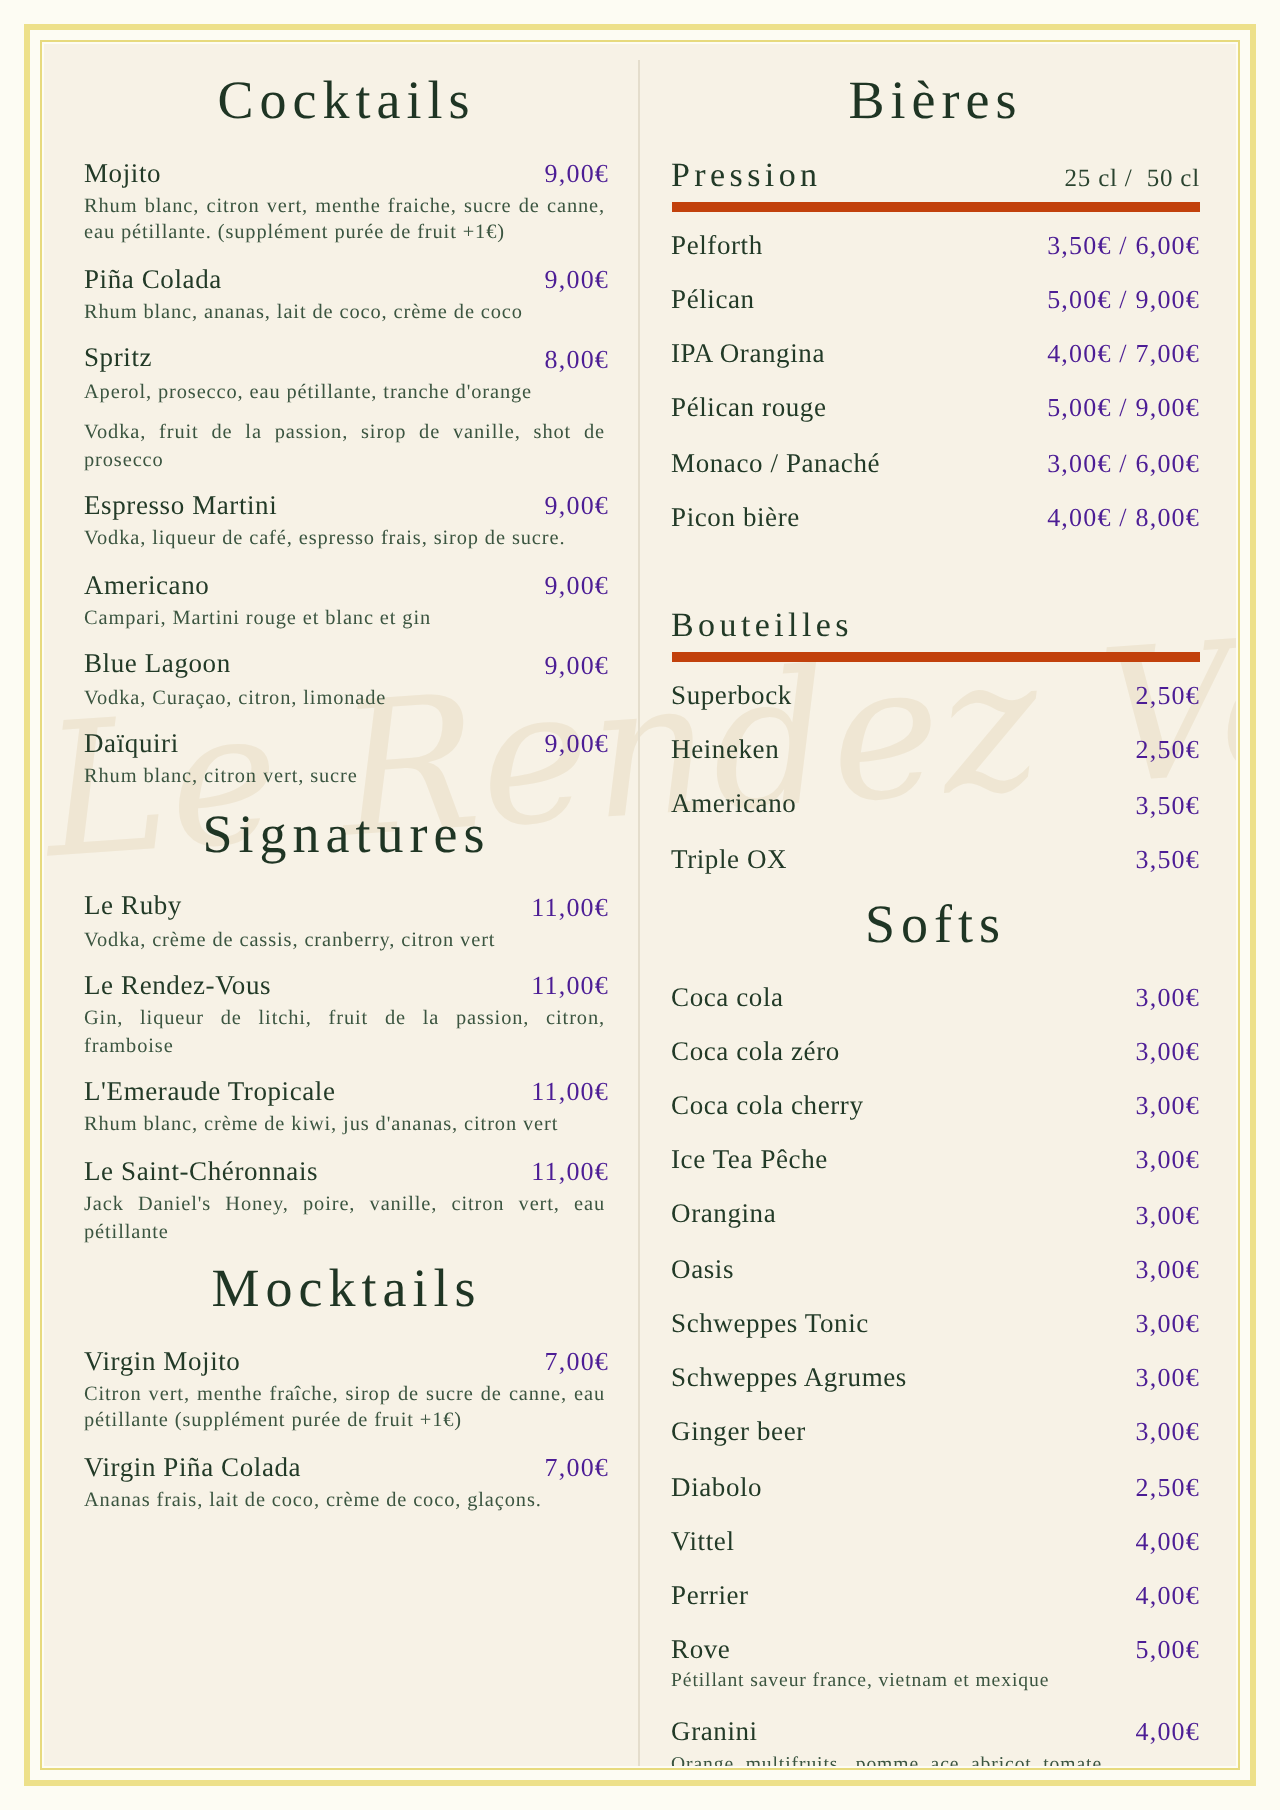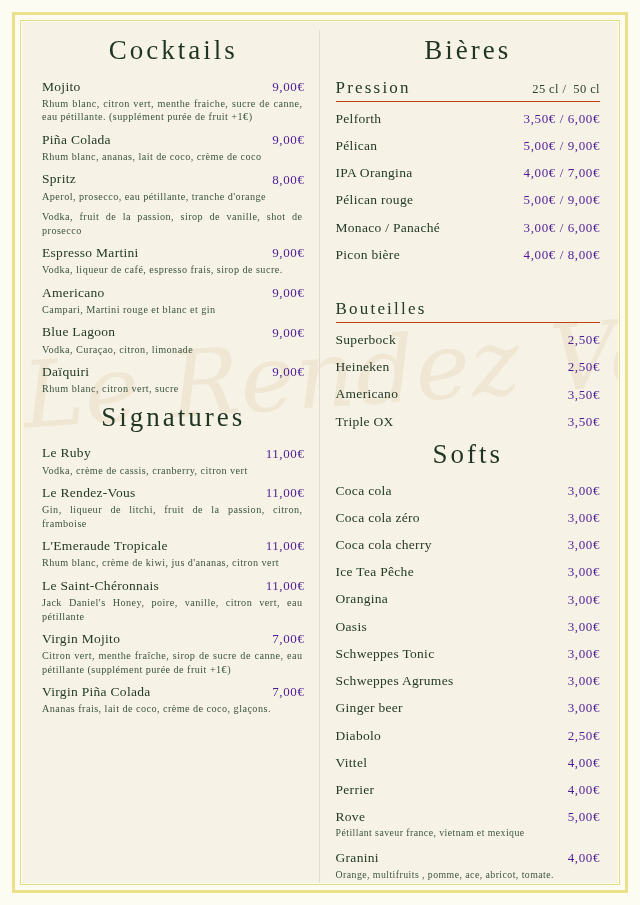--- a/index.html
+++ b/index.html
@@ -99,21 +99,21 @@
     margin: 6px 0 12px 0;
     line-height: 1.1;
   }
   .section-title.tight { margin-top: 2px; }
 
   
   .subhead-row {
     display: flex;
     align-items: baseline;
     justify-content: space-between;
-    border-bottom: 1px solid #c2410c;
+    border-bottom: 5px solid #c2410c;
     padding-bottom: 3px;
     margin: 4px 0 8px 0;
   }
   .subhead {
     font-size: 17px;
     color: #223a27;
     letter-spacing: 2.2px;
   }
   .subhead-meta {
     font-size: 12.5px;
@@ -251,20 +251,21 @@
                 <div class="item-desc">Rhum blanc, crème de kiwi, jus d'ananas, citron vert</div>
               </div>
               <div class="item">
                 <div class="item-row">
                   <span class="item-name">Le Saint-Chéronnais</span>
                   <span class="item-price">11,00€</span>
                 </div>
                 <div class="item-desc">Jack Daniel's Honey, poire, vanille, citron vert, eau pétillante</div>
               </div>
             </div>
+            <div class="section-title tight">Mocktails</div>
             <div>
               <div class="item">
                 <div class="item-row">
                   <span class="item-name">Virgin Mojito</span>
                   <span class="item-price">7,00€</span>
                 </div>
                 <div class="item-desc">Citron vert, menthe fraîche, sirop de sucre de canne, eau pétillante (supplément purée de fruit +1€)</div>
               </div>
               <div class="item">
                 <div class="item-row">

